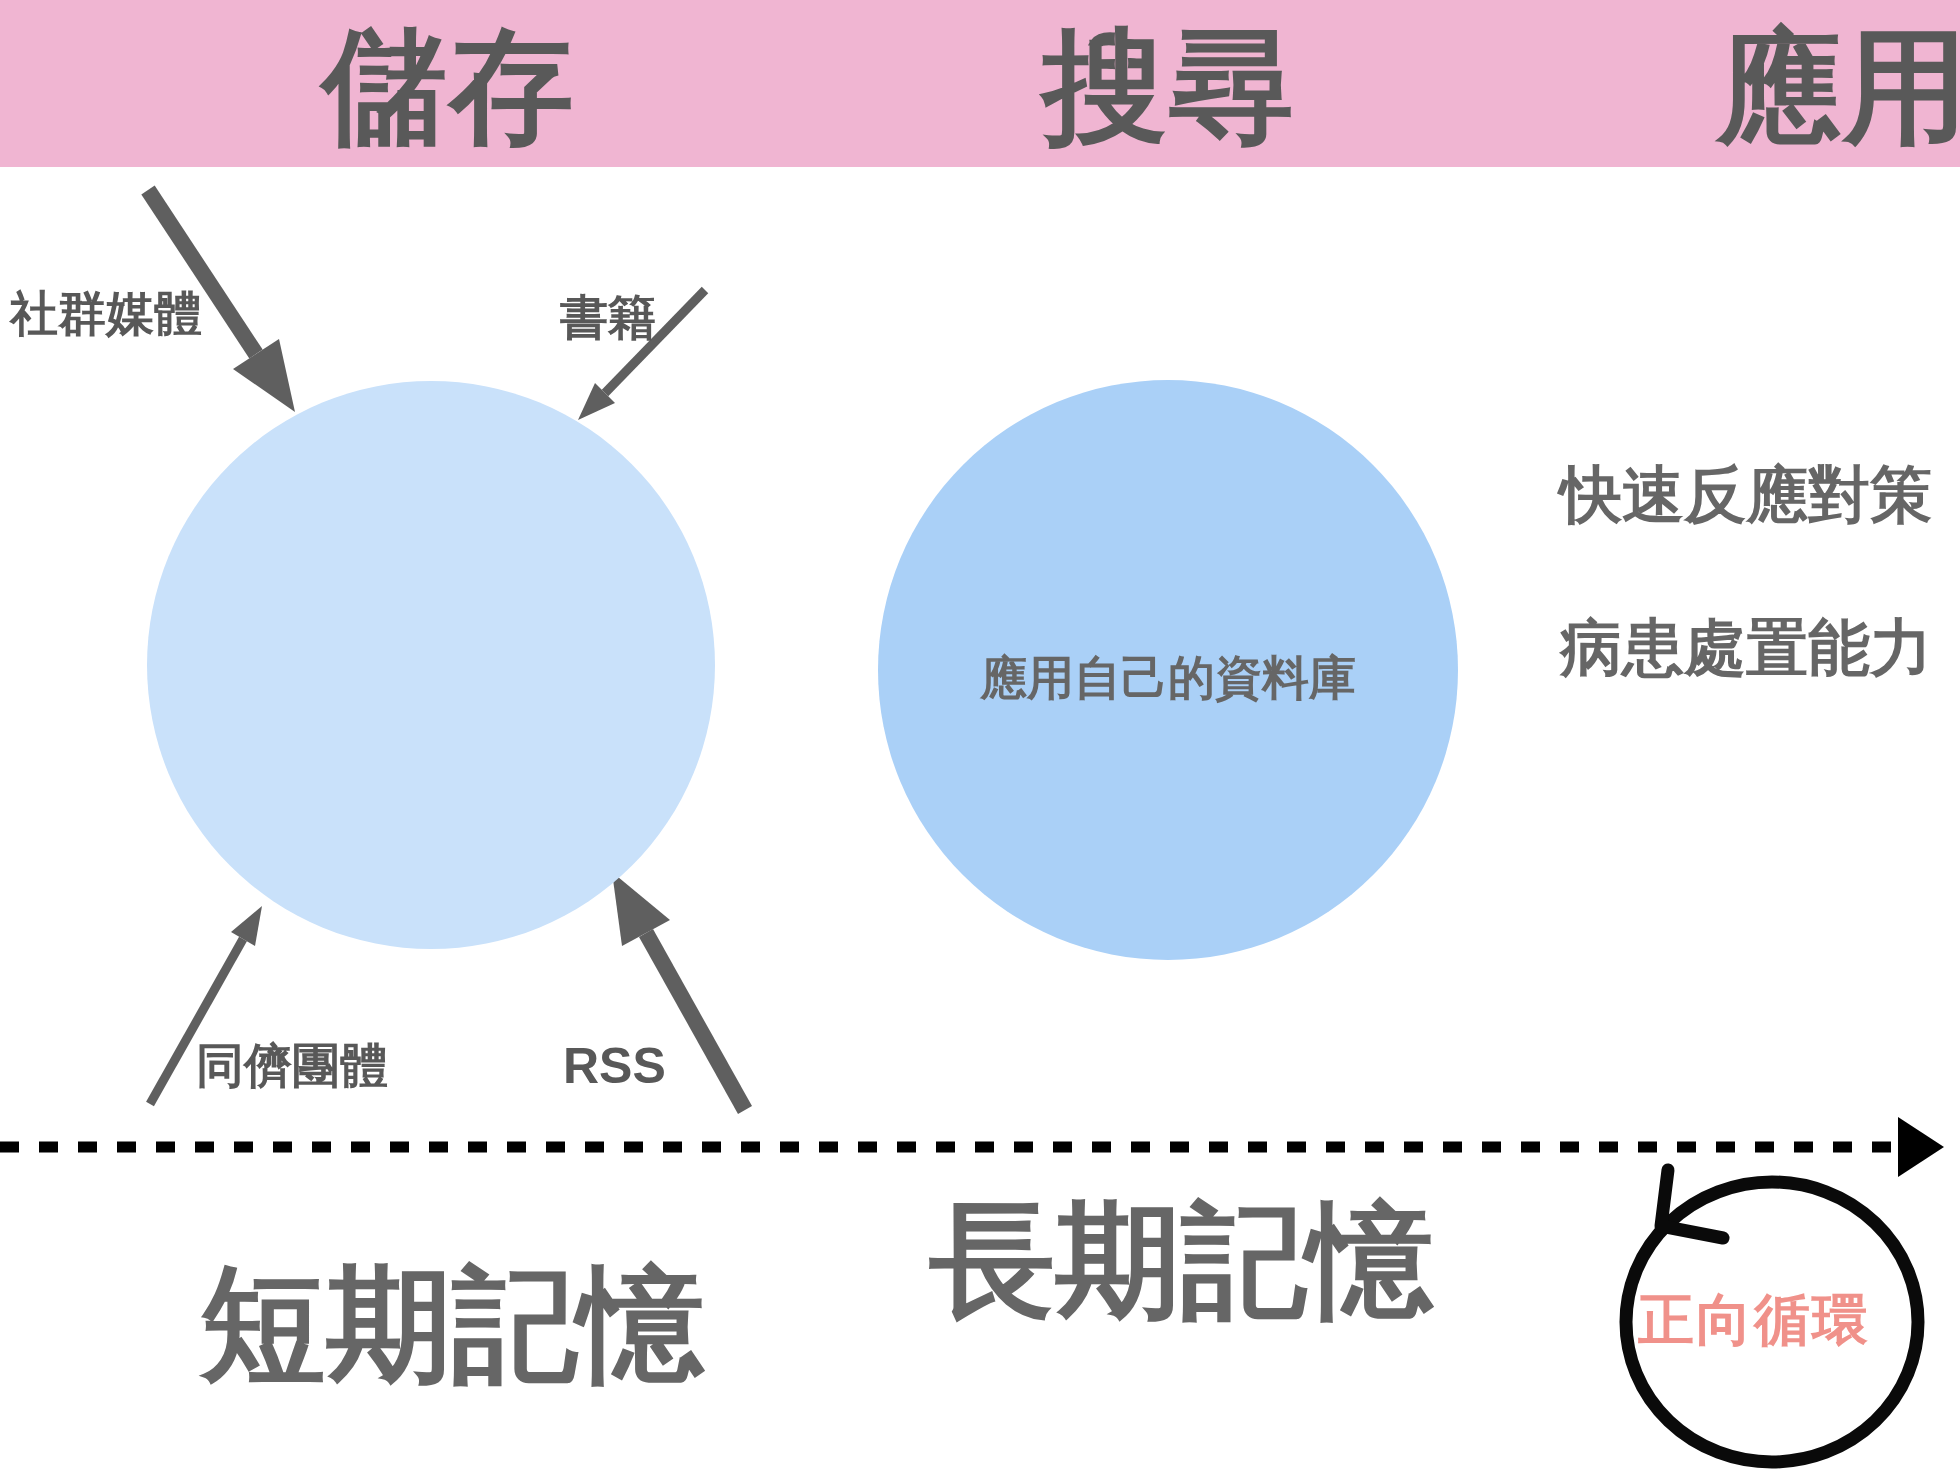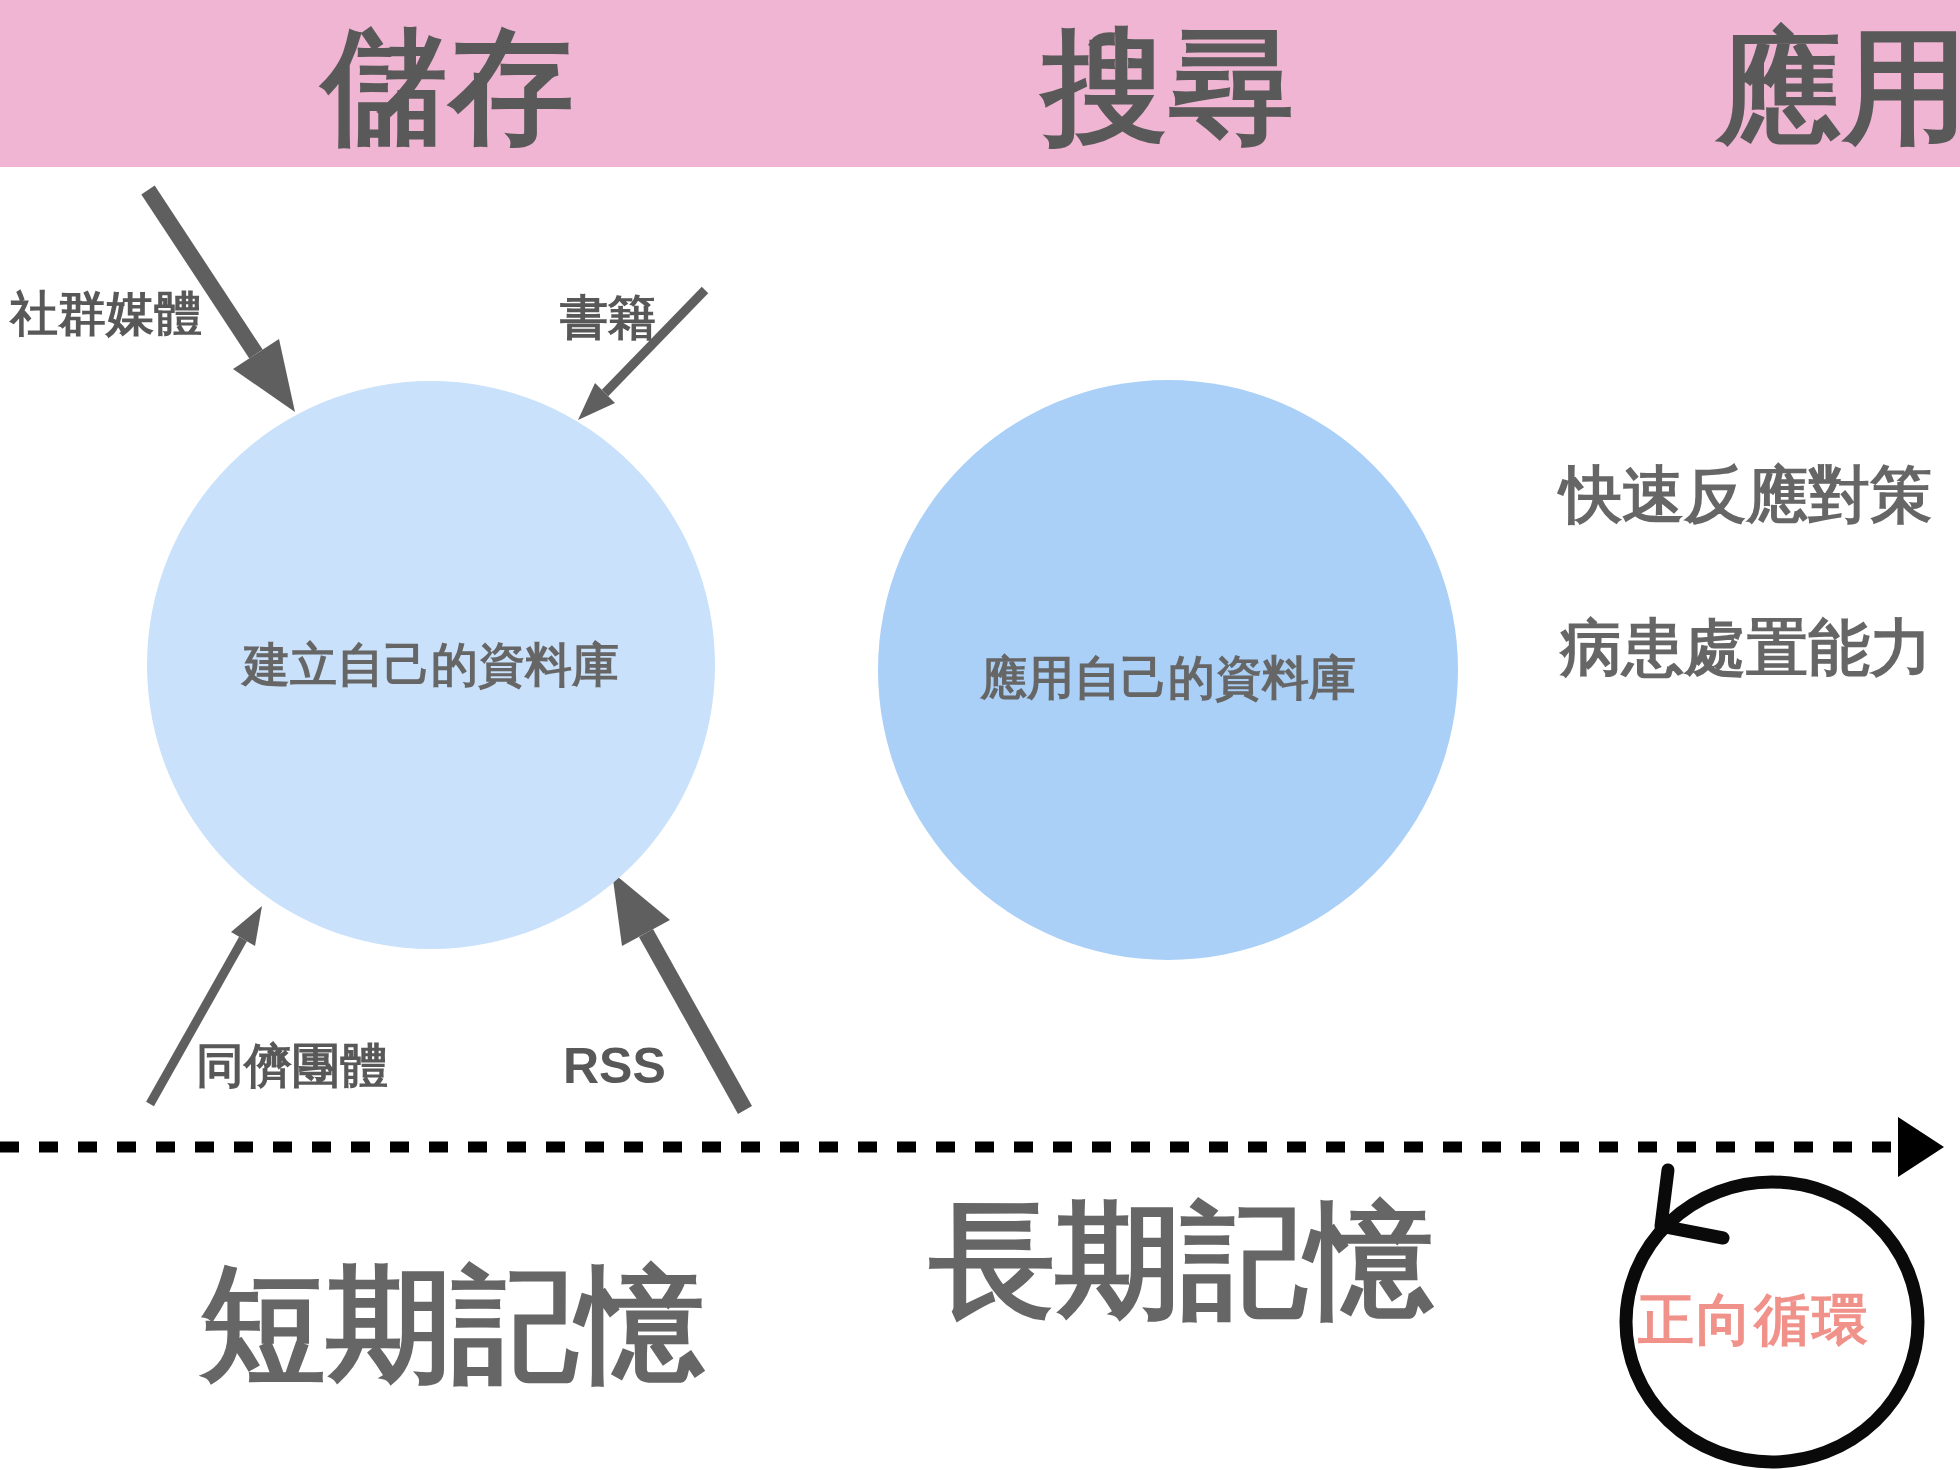--- a/index.html
+++ b/index.html
@@ -96,21 +96,20 @@
       <polygon class="dash-head" points="1898,1117 1898,1177 1944,1147"></polygon>
     </g>
 
     <g>
       <ellipse class="cycle-stroke" cx="1772" cy="1322" rx="146" ry="140" stroke-width="13"></ellipse>
       <path class="cycle-stroke" d="M1668 1170 L1661 1226 L1723 1238" stroke-width="13" stroke-linecap="round" stroke-linejoin="round"></path>
     </g>
   </svg>
 
   <div class="circle circle-left">
-    <div class="l1">建立自己的資料庫</div>
   </div>
 
   <div class="circle circle-right">
     <div class="l1">應用自己的資料庫</div>
   </div>
 
   <div class="src-label src-social">社群媒體</div>
   <div class="src-label src-books">書籍</div>
   <div class="src-label src-peer">同儕團體</div>
   <div class="src-label src-rss">RSS</div>

